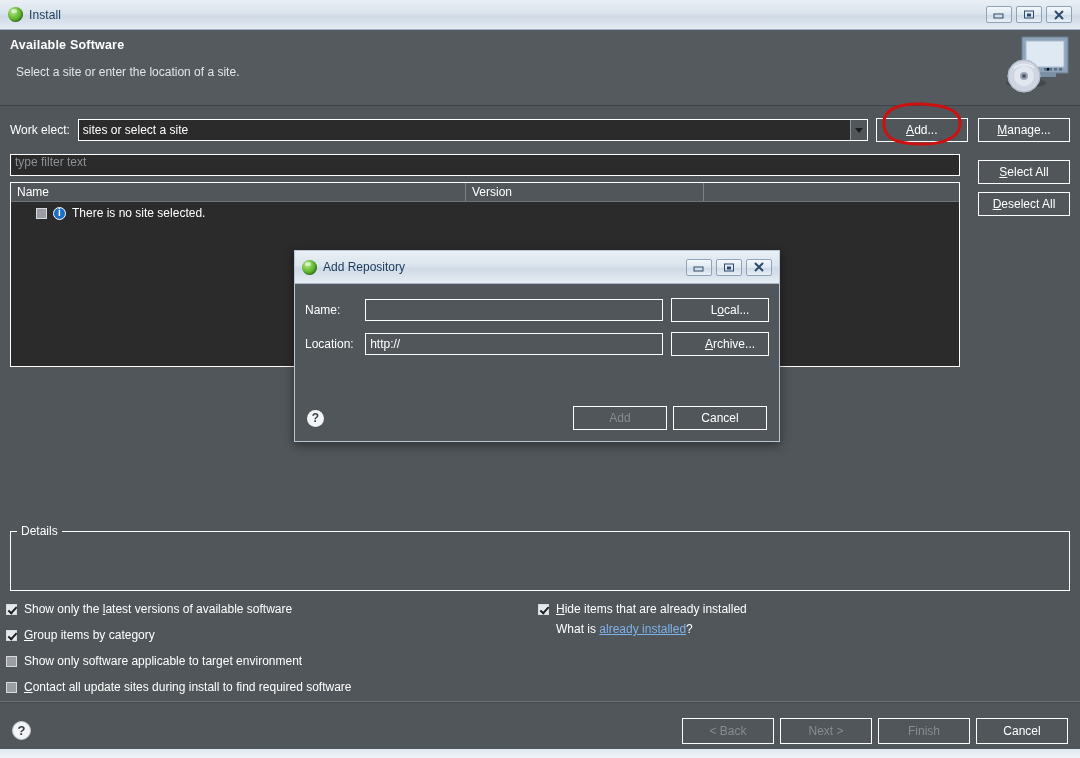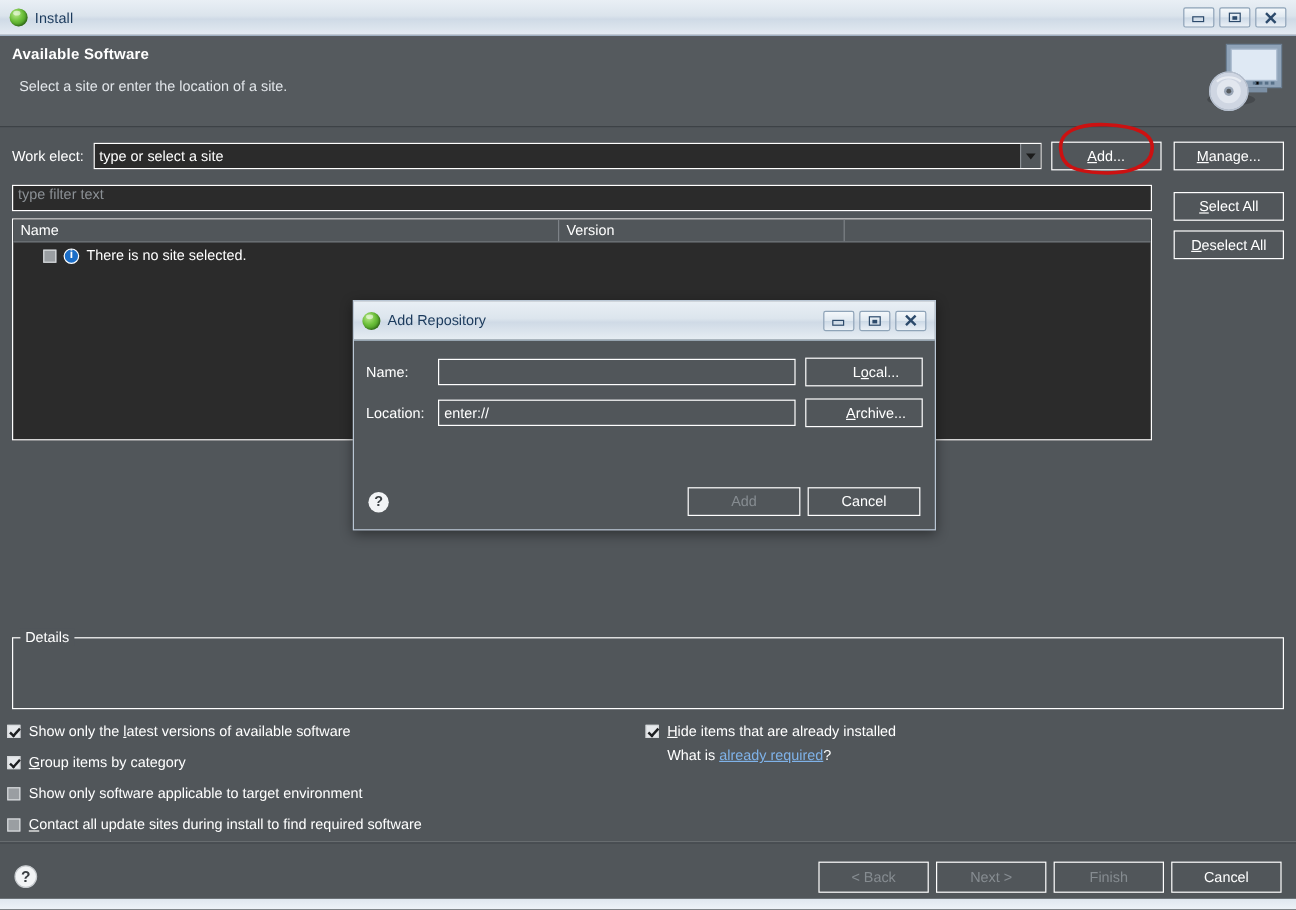--- a/index.html
+++ b/index.html
@@ -321,21 +321,21 @@
         <path d="M14 33 A16 16 0 0 1 34 33" fill="none" stroke="#f2f5fa" stroke-width="2" opacity=".7"></path>
       </svg>
     </div>
   </div>
 
   <div class="body-area">
 
     <div class="row-workwith">
       <span class="lbl">Work elect:</span>
       <div class="combo" style="max-width:790px">
-        <span class="combo-text">type or select a site</span>
+        <span class="combo-text">sites or select a site</span>
         <span class="combo-arrow">
             <i class="arrow-down"></i>
           </span>
       </div>
       <div class="btn" style="width:92px">
         <span><u>A</u>dd...</span>
       </div>
     </div>
 
     <div class="filter-input">
@@ -391,21 +391,21 @@
         <span class="chk-label"><u>C</u>ontact all update sites during install to find required software</span>
       </div>
     </div>
 
     <div class="checks-right">
       <div class="chk-row">
         <span class="cbox checked"></span>
         <span class="chk-label"><u>H</u>ide items that are already installed</span>
       </div>
       <div class="sublink">
-        <span>What is </span><a href="#">already required</a><span>?</span>
+        <span>What is </span><a href="#">already installed</a><span>?</span>
       </div>
     </div>
   </div>
 
   <div class="footer-sep"></div>
   <div class="footer">
     <div class="help-circle">?</div>
     <div class="footer-btns">
       <div class="btn disabled">&lt; Back</div>
       <div class="btn disabled">Next &gt;</div>
@@ -445,21 +445,21 @@
       <div class="dlg-input">
         <span></span>
       </div>
       <div class="btn dlg-side-btn">
           <span>L<u>o</u>cal...</span>
         </div>
     </div>
     <div class="dlg-field-row">
       <span class="flabel">Location:</span>
       <div class="dlg-input">
-        <span>enter://</span>
+        <span>http://</span>
       </div>
       <div class="btn dlg-side-btn">
           <span><u>A</u>rchive...</span>
         </div>
     </div>
     <div class="dlg-footer">
       <div class="dlg-help">?</div>
       <div class="dlg-footer-btns">
         <div class="btn disabled">Add</div>
         <div class="btn">Cancel</div>

